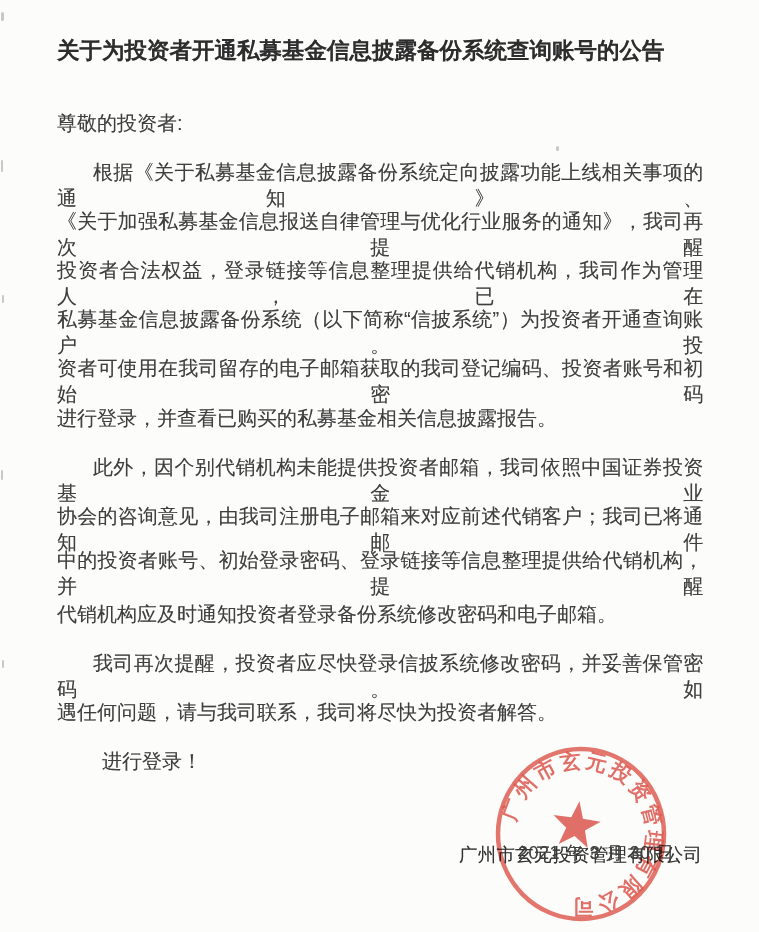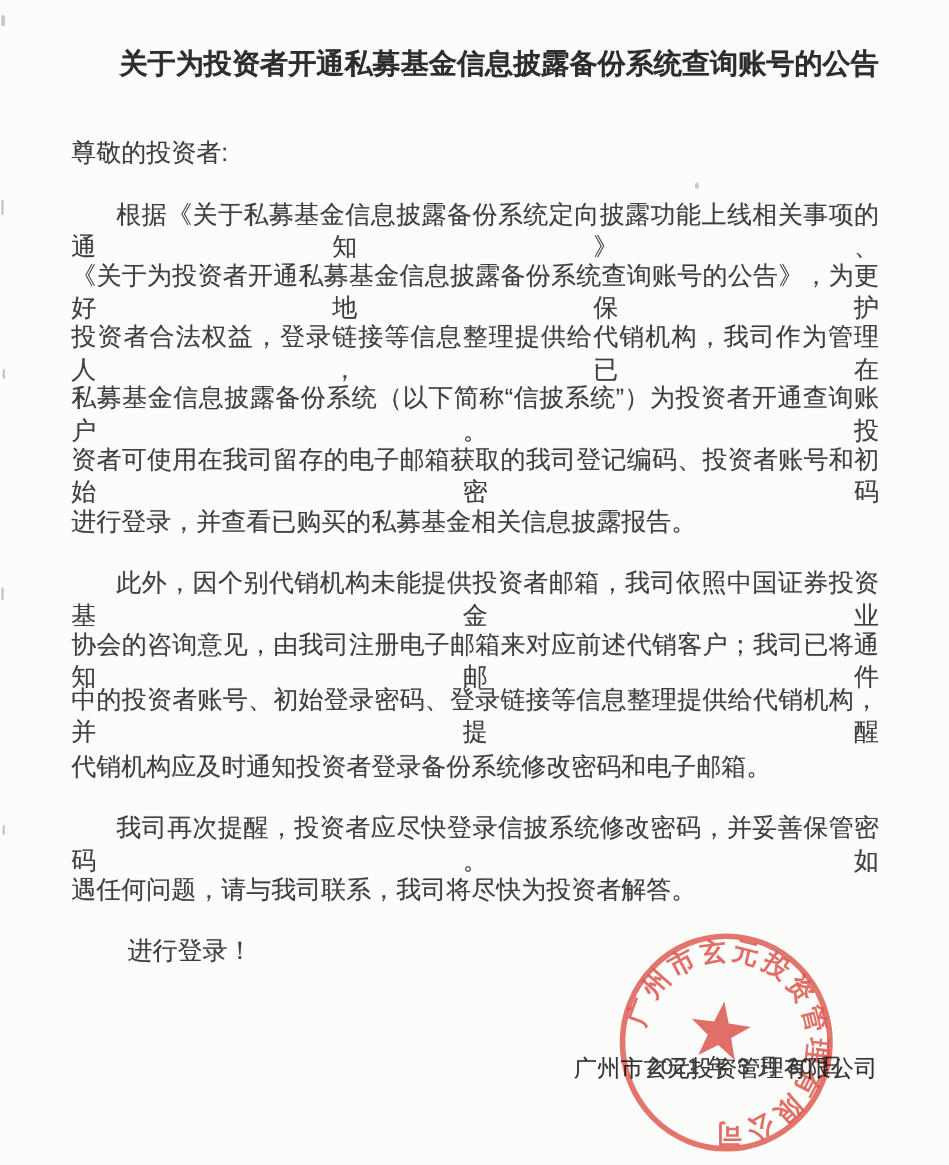--- a/index.html
+++ b/index.html
@@ -12,21 +12,21 @@
   body{
     width:759px;height:932px;
     background:var(--paper);
     font-family:"Liberation Sans", sans-serif;
     position:relative;overflow:hidden;
   }
   .page{position:absolute;inset:0;}
   .doc-title{
     position:absolute;left:57px;top:36px;width:646px;height:30px;
     line-height:30px;font-size:22.5px;font-weight:700;
-    color:var(--title-ink);text-align:right;
+    color:var(--title-ink);text-align:left;
     text-shadow:0 0 .6px rgba(45,45,45,.45);
     white-space:nowrap;
   }
   .line{
     position:absolute;left:57px;width:646px;height:26px;line-height:26px;
     font-size:20px;color:var(--ink);
     text-shadow:0 0 .6px rgba(63,63,63,.4);
     white-space:nowrap;
   }
   .just{
@@ -56,21 +56,21 @@
 </head>
 <body>
 
 <div class="page">
 
   <div class="doc-title">关于为投资者开通私募基金信息披露备份系统查询账号的公告</div>
 
   <div class="line" style="top:110px">尊敬的投资者:</div>
 
   <div class="line just indent" style="top:159px">根据《关于私募基金信息披露备份系统定向披露功能上线相关事项的通知》、</div>
-  <div class="line just" style="top:208px">《关于为投资者开通私募基金信息披露备份系统查询账号的公告》，为更好地保护</div>
+  <div class="line just" style="top:208px">《关于加强私募基金信息报送自律管理与优化行业服务的通知》，我司再次提醒</div>
   <div class="line just" style="top:257px">投资者合法权益，登录链接等信息整理提供给代销机构，我司作为管理人，已在</div>
   <div class="line just" style="top:306px">私募基金信息披露备份系统（以下简称“信披系统”）为投资者开通查询账户。投</div>
   <div class="line" style="top:405px">进行登录，并查看已购买的私募基金相关信息披露报告。</div>
   <div class="line just" style="top:355px">资者可使用在我司留存的电子邮箱获取的我司登记编码、投资者账号和初始密码</div>
 
   <div class="line just indent" style="top:454px">此外，因个别代销机构未能提供投资者邮箱，我司依照中国证券投资基金业</div>
   <div class="line just" style="top:503px">协会的咨询意见，由我司注册电子邮箱来对应前述代销客户；我司已将通知邮件</div>
   <div class="line just" style="top:547px">中的投资者账号、初始登录密码、登录链接等信息整理提供给代销机构，并提醒</div>
   <div class="line" style="top:601px">代销机构应及时通知投资者登录备份系统修改密码和电子邮箱。</div>
 

